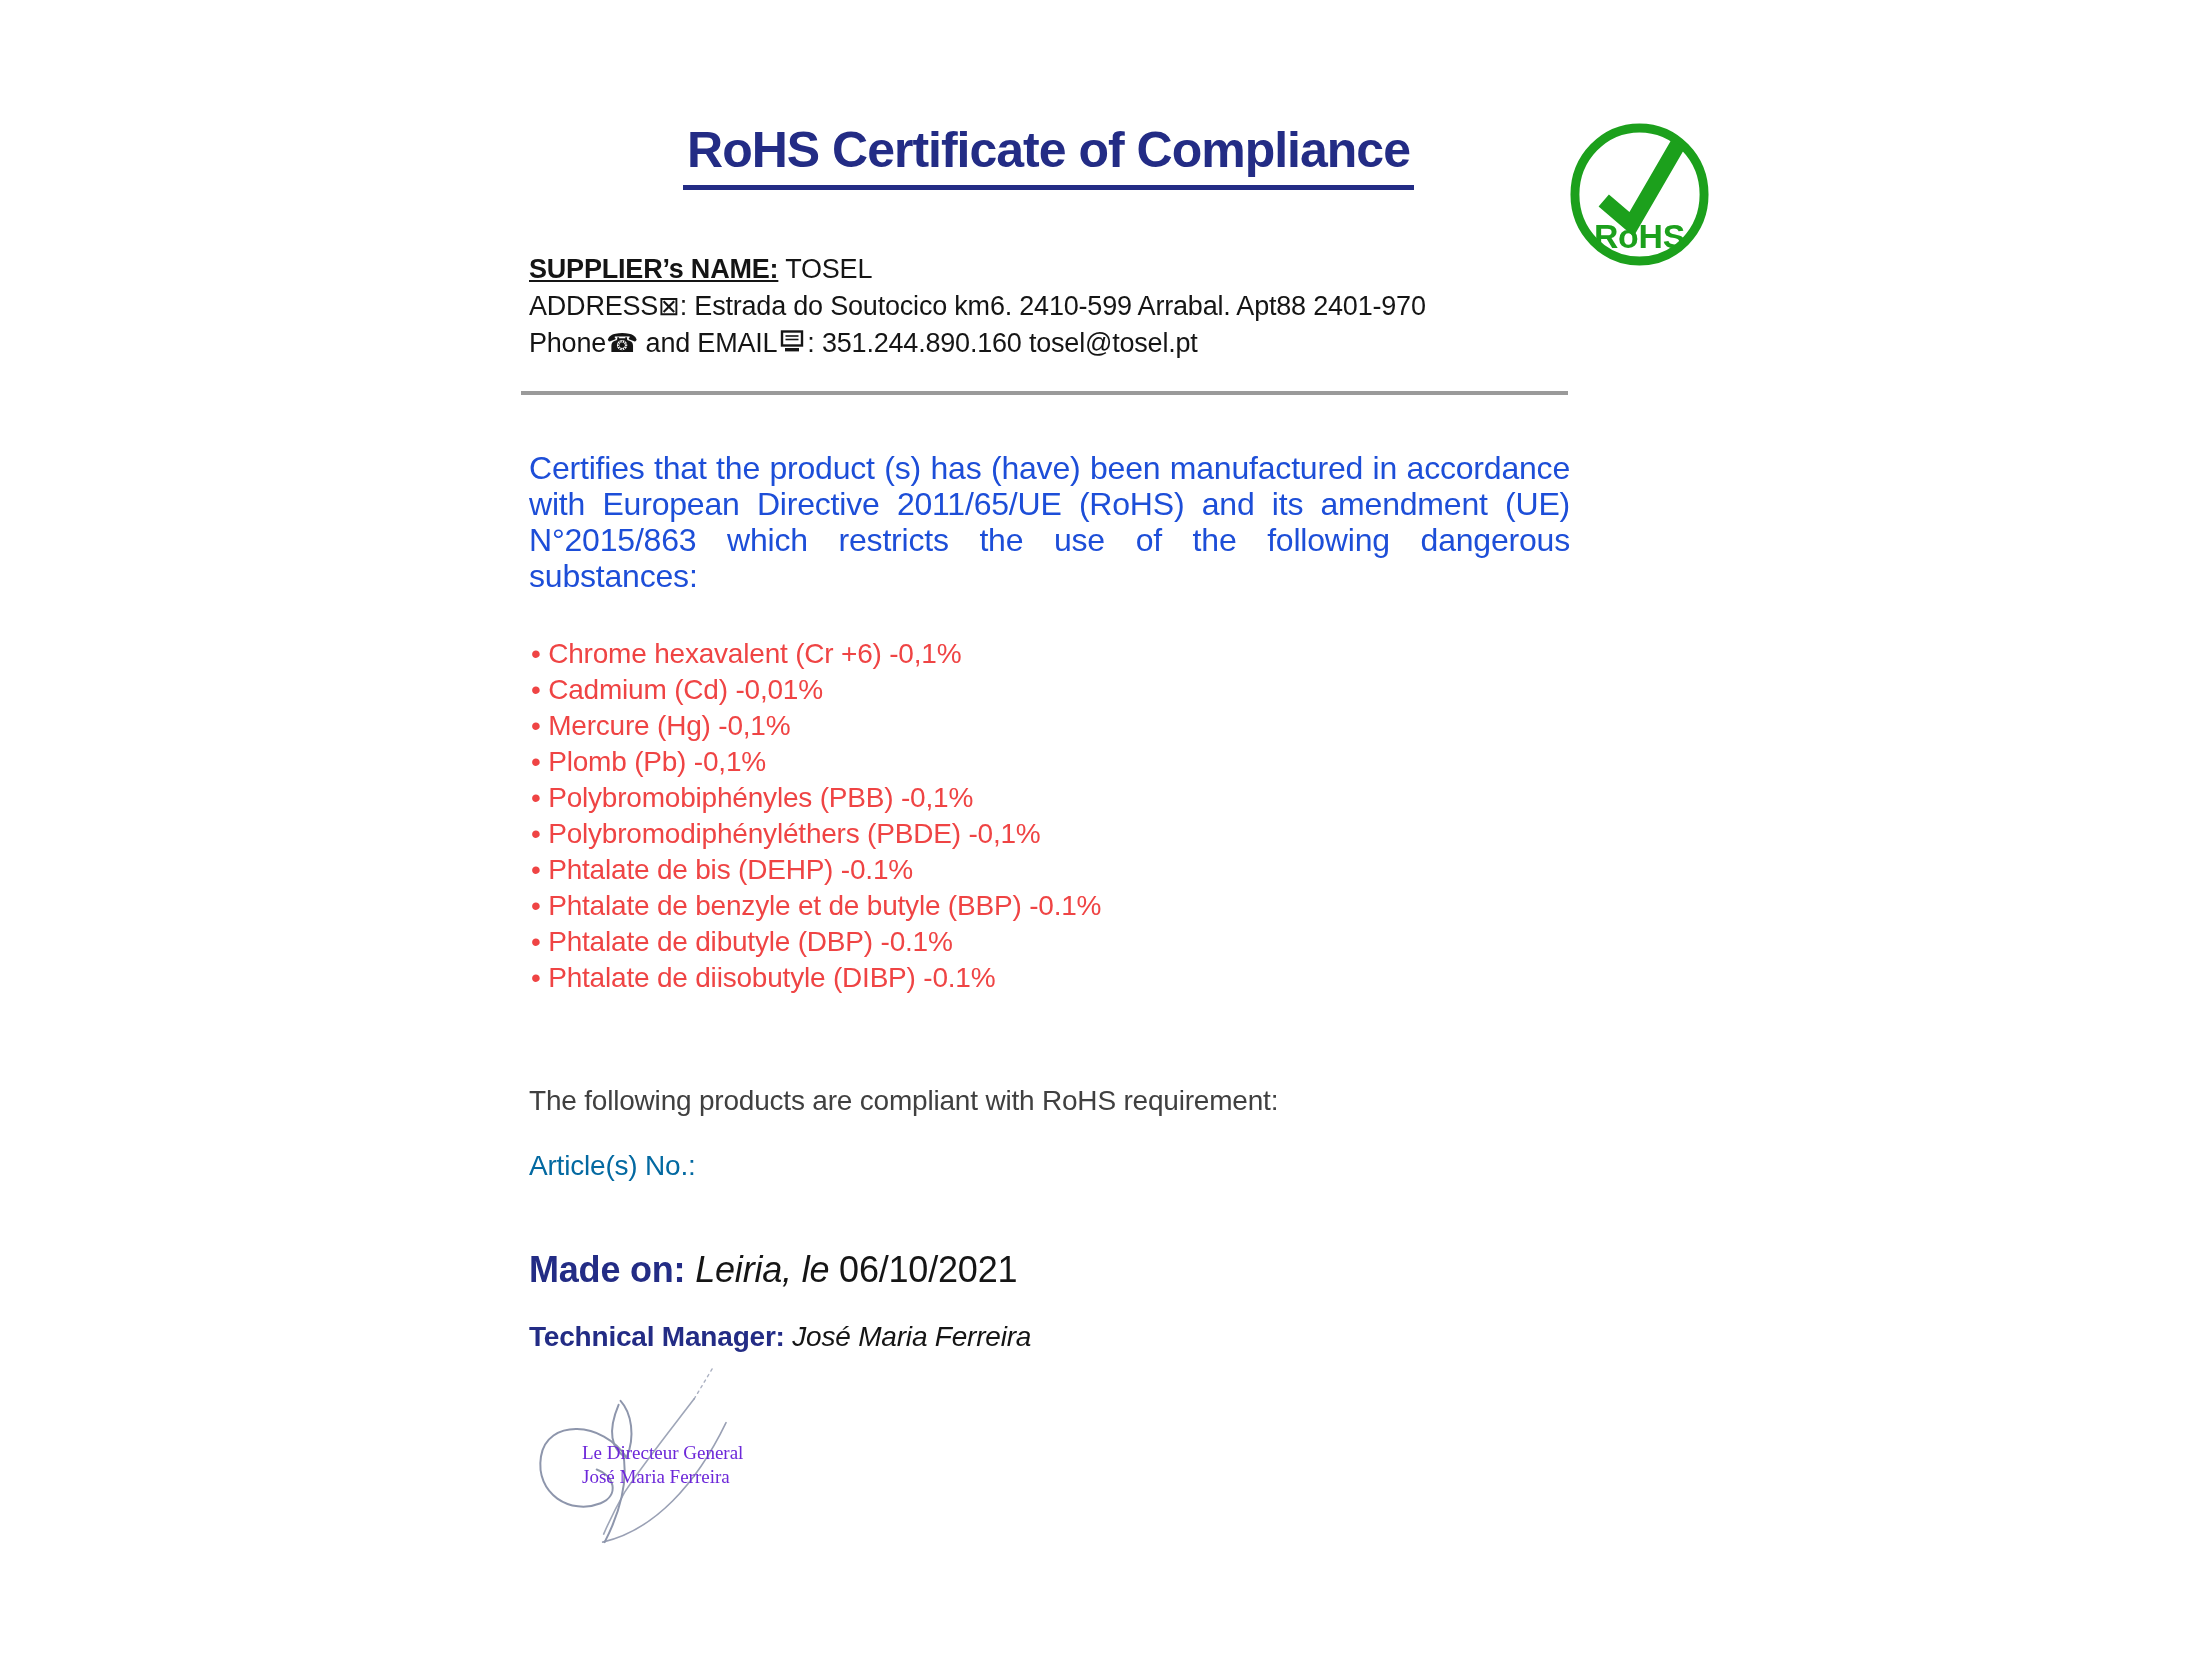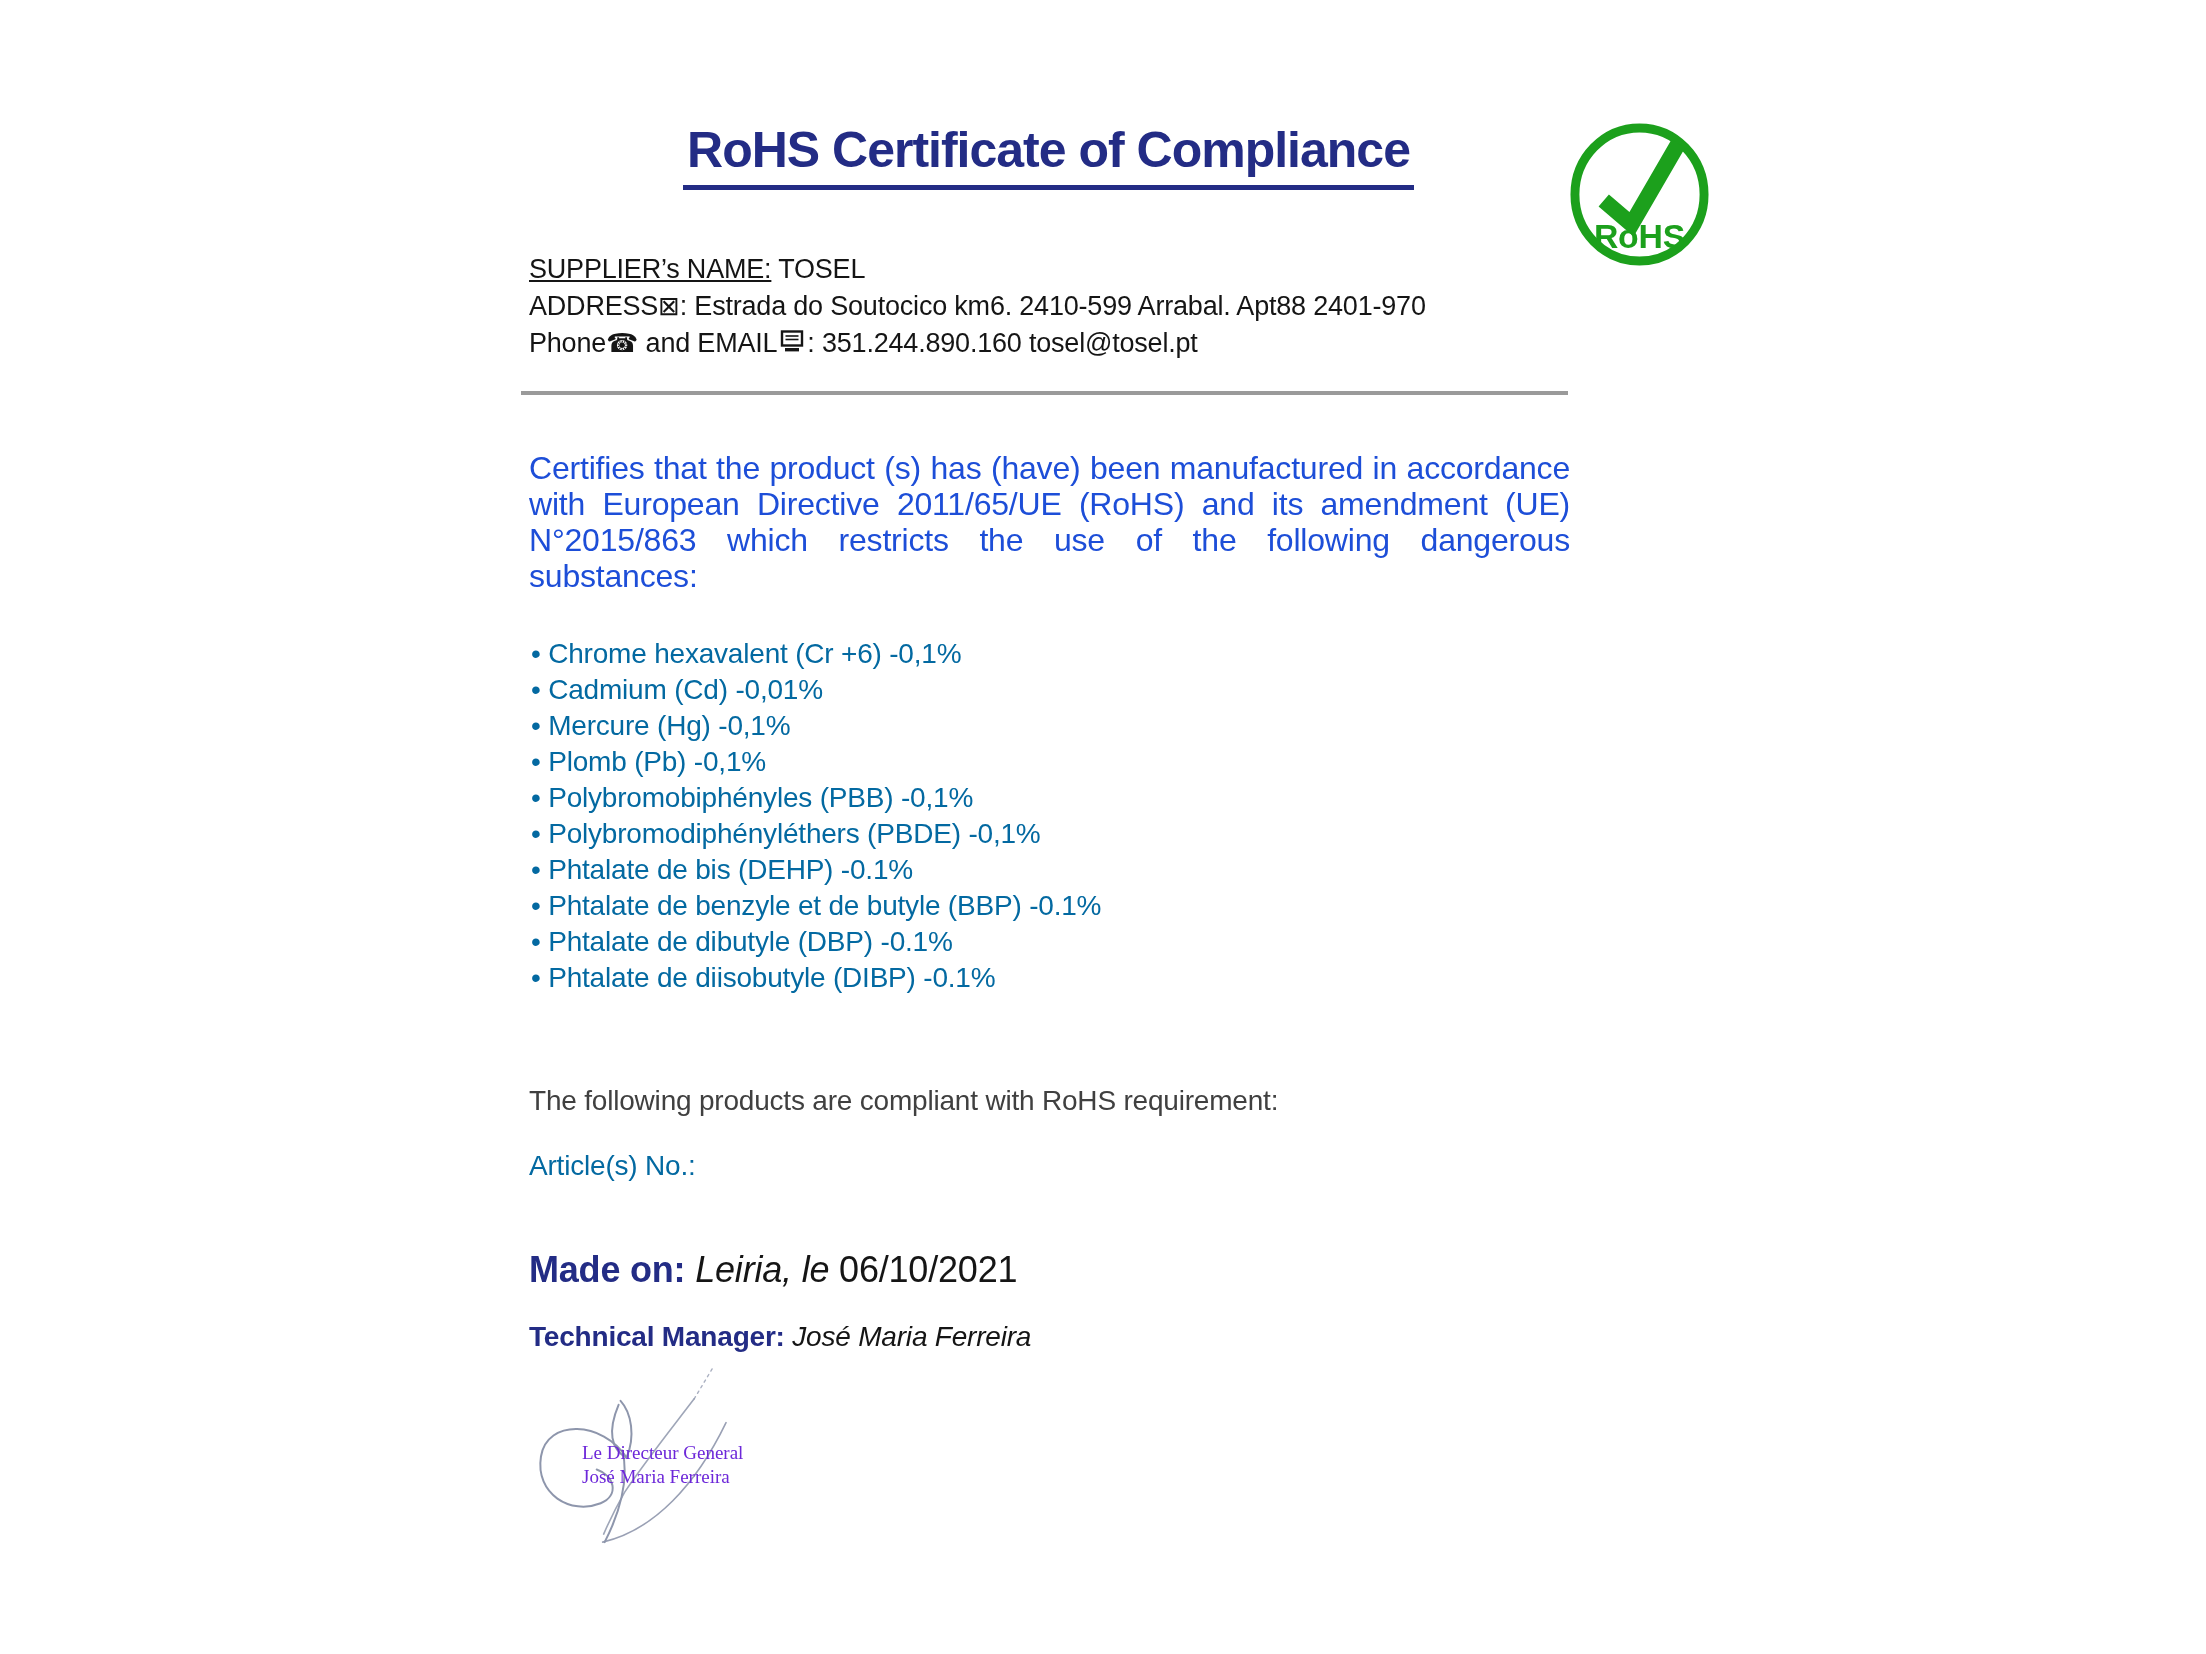--- a/index.html
+++ b/index.html
@@ -40,21 +40,21 @@
   .logo { left: 1566px; top: 121px; width: 147px; height: 147px; }
 
   
   .supplier {
     left: 529px;
     top: 251px;
     width: 1095px;
     font-size: 27px;
     line-height: 37px;
   }
-  .sup-label { font-weight: normal; text-decoration: underline; }
+  .sup-label { font-weight: bold; text-decoration: underline; }
   .glyph { font-family: "DejaVu Sans", sans-serif; font-size: 26px; }
   .pc-icon { display: inline-block; vertical-align: -2px; margin: 0 2px; }
 
   
   .rule {
     left: 521px;
     top: 391px;
     width: 1047px;
     height: 4px;
     background: #9a9a9a;
@@ -71,21 +71,21 @@
     text-align: justify;
   }
 
   
   .bullets {
     left: 531px;
     top: 636px;
     width: 1041px;
     font-size: 28px;
     line-height: 36px;
-    color: #0369a1;
+    color: #ef4444;
   }
   .bullet-item::before { content: "• "; }
 
   .blue-line {
     left: 529px;
     top: 1085px;
     width: 1041px;
     font-size: 28px;
     color: #404040;
   }

